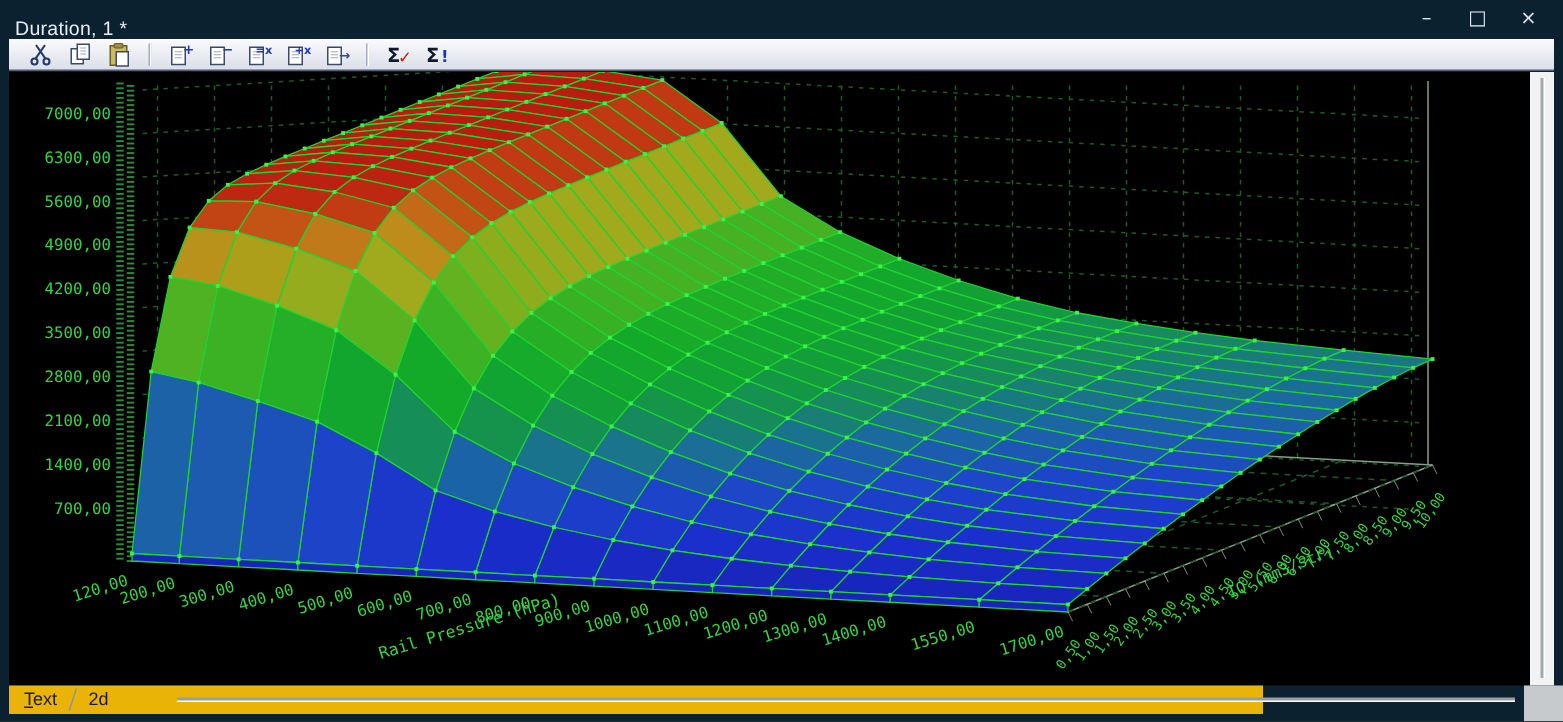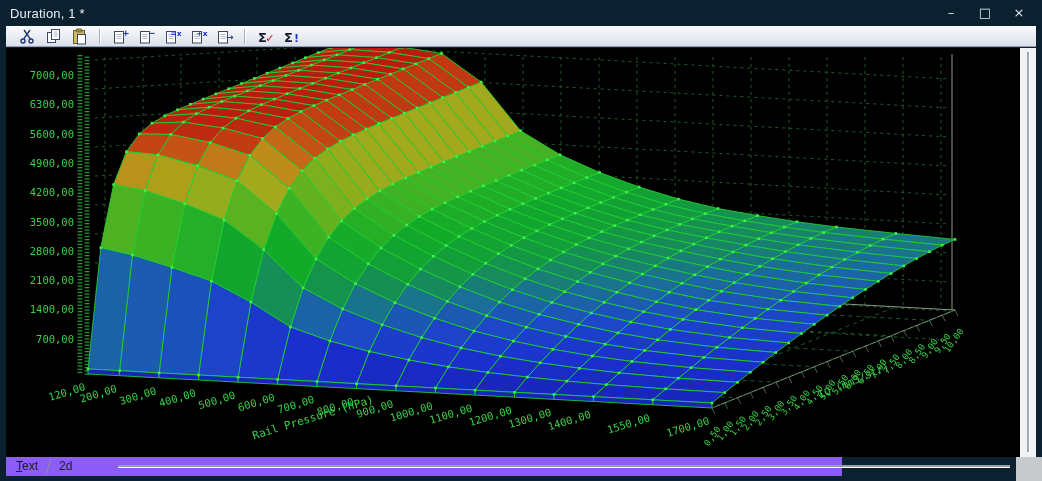--- a/index.html
+++ b/index.html
@@ -1,33 +1,33 @@
 <!DOCTYPE html>
 <html><head>
 <meta charset="utf-8">
 <style>
   html,body{margin:0;padding:0;background:#444;}
   .window{position:relative;width:1042px;height:481px;background:#0c2130;overflow:hidden;
           font-family:"Liberation Sans",sans-serif;}
-  .titlebar{position:absolute;left:0;top:0;width:100%;height:26px;display:flex;align-items:center;
+  .titlebar{position:absolute;left:0;top:0;width:100%;height:26px;display:flex;align-items:flex-end;
             color:#e6edf2;font-size:13px;}
   .titlebar .title{padding-left:10px;letter-spacing:.2px;}
   .wincontrols{position:absolute;right:6px;top:0;height:26px;display:flex;align-items:center;}
   .wbtn{width:34px;text-align:center;color:#dde8ee;font-size:13px;line-height:26px;cursor:default;
         font-family:"DejaVu Sans",sans-serif;}
   .toolbar{position:absolute;left:6px;top:26px;width:1030px;height:21px;
            background:linear-gradient(#fbfbfd,#dcdfe9);border-bottom:1px solid #969cac;
            display:flex;align-items:center;padding-left:10px;box-sizing:border-box;gap:3px;}
   .tbtn{width:23px;height:19px;display:flex;align-items:center;justify-content:center;}
   .tsep{width:1px;height:15px;background:#a8adbc;border-right:1px solid #ffffff;margin:0 5px;}
   .plot{position:absolute;left:6px;top:48px;width:1014px;height:409px;background:#000;}
   .overlay{position:absolute;left:0;top:0;width:1042px;height:481px;pointer-events:none;}
   .vscroll{position:absolute;left:1020px;top:48px;width:16px;height:409px;background:#f1f2f3;}
   .vgroove{position:absolute;left:7px;top:4px;width:2px;height:400px;background:#a2a8ae;border-right:1px solid #fff;}
-  .tabbar{position:absolute;left:6px;top:457px;width:836px;height:19px;background:#8b5cf6;}
+  .tabbar{position:absolute;left:6px;top:457px;width:836px;height:19px;background:#eab308;}
   .tabs{position:absolute;left:2px;top:0;height:19px;display:flex;align-items:stretch;}
   .tab{height:19px;line-height:18px;font-size:12px;color:#1c1c1c;padding:0 12px;
        clip-path:polygon(0 0,100% 0,calc(100% - 7px) 100%,7px 100%);margin:0 -4px;}
   .tab.active{background:#ffffff;z-index:2;margin-top:32px;}
   .tabdiv{width:1px;height:15px;background:#8f959b;transform:skewX(-18deg);margin:2px 2px 0 2px;z-index:1;}
   .hgroove{position:absolute;left:112px;top:8px;width:892px;height:2px;background:#989ea4;border-bottom:1px solid #fff;}
   .gripper{position:absolute;left:1016px;top:457px;width:26px;height:24px;background:#c6cacd;}
   u{text-decoration:underline;}
 </style>
 </head>

